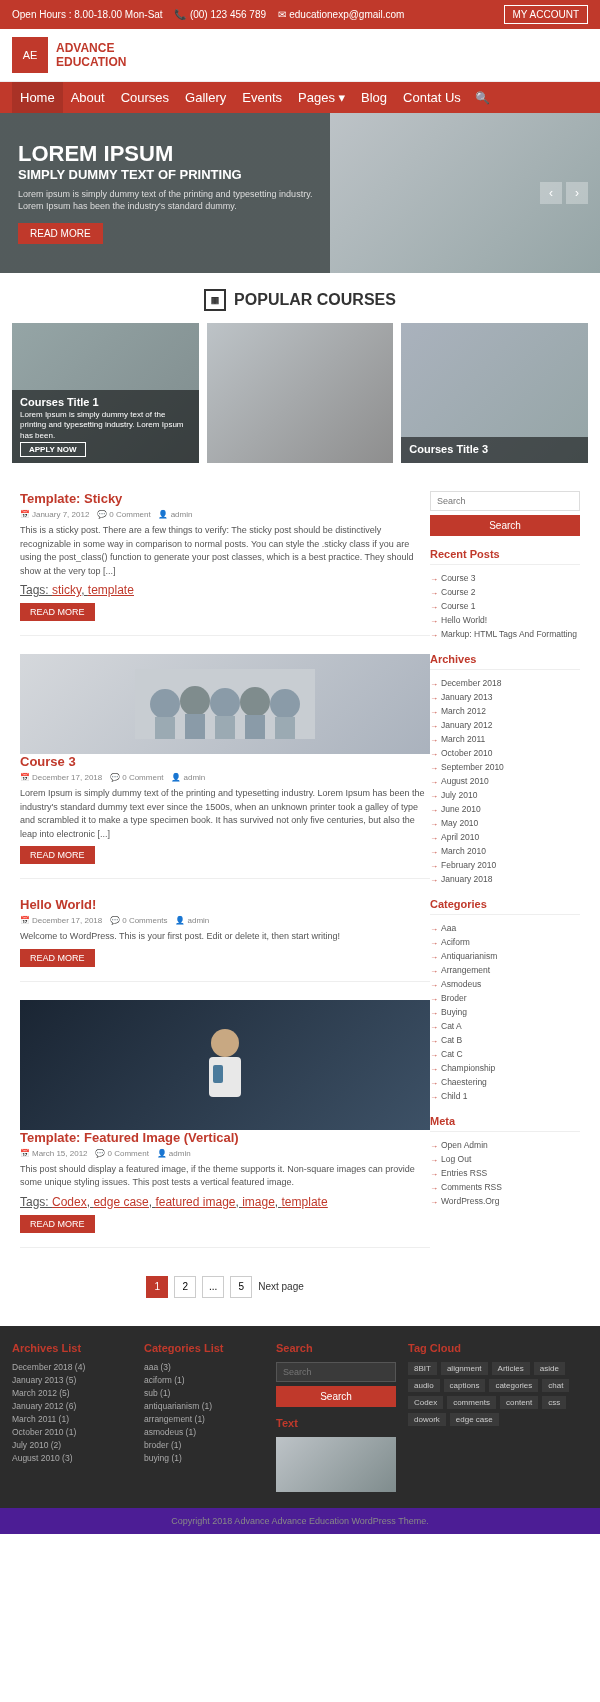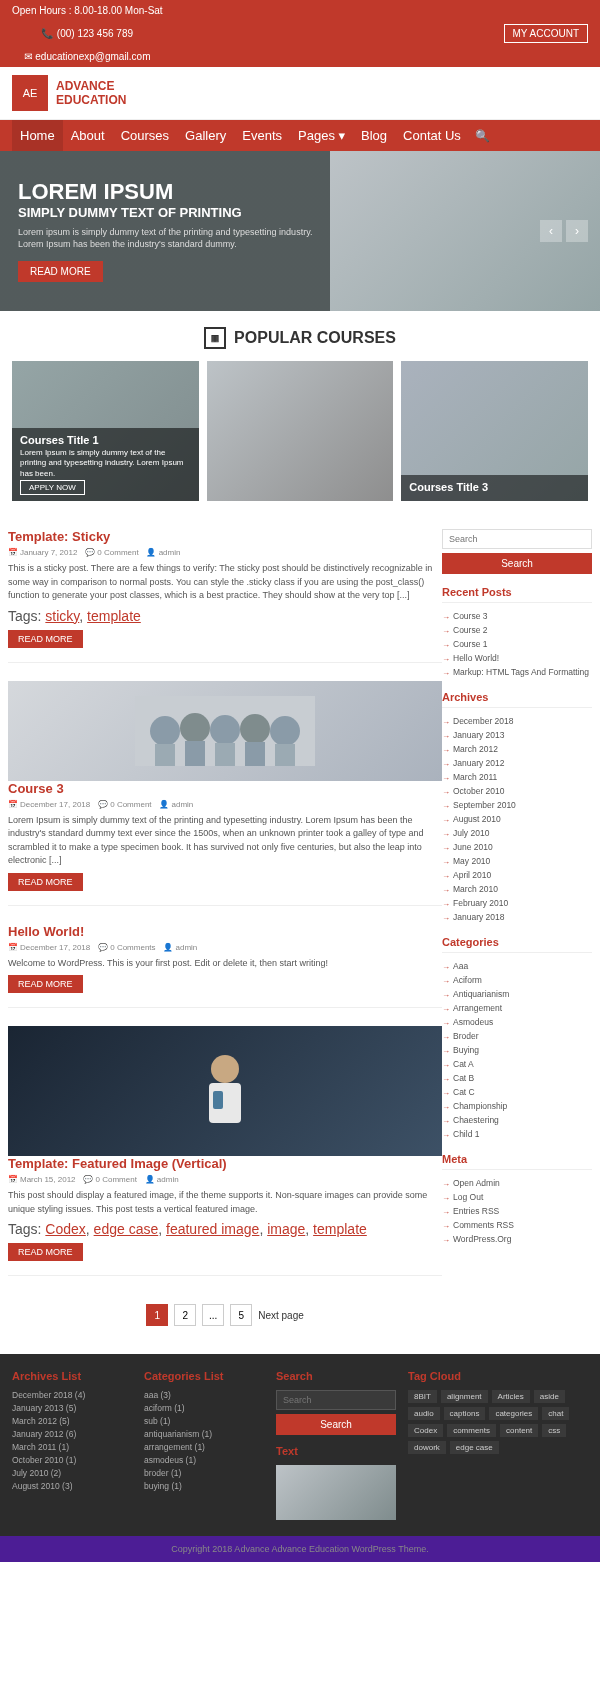--- a/index.html
+++ b/index.html
@@ -8,21 +8,21 @@
     
     .top-bar {
       background: #c0392b;
       color: #fff;
       display: flex;
       align-items: center;
       justify-content: space-between;
       padding: 5px 12px;
       font-size: 10px;
     }
-    .top-bar-left { display: flex; align-items: center; gap: 12px; flex-direction: column; }
+    .top-bar-left { display: flex; align-items: center; gap: 12px; }
     .top-bar-right .my-account-btn {
       border: 1px solid #fff;
       padding: 3px 8px;
       background: transparent;
       color: #fff;
       cursor: pointer;
       font-size: 10px;
     }
 
     
@@ -139,37 +139,38 @@
     }
     .course-overlay h3 { font-size: 11px; margin-bottom: 2px; }
     .course-overlay p { font-size: 8px; line-height: 1.3; }
     .apply-btn {
       background: transparent;
       border: 1px solid #fff;
       color: #fff;
       padding: 2px 8px;
       font-size: 8px;
       cursor: pointer;
+      font-weight: bold;
     }
 
     
     .main-area {
       display: flex;
-      padding: 12px 8px;
+      padding: 12px 20px;
     }
     .main-posts { flex: 1; }
     .sidebar { width: 150px; flex-shrink: 0; }
 
     
     .post { margin-bottom: 18px; border-bottom: 1px solid #eee; padding-bottom: 14px; }
     .post-title { color: #c0392b; font-size: 13px; font-weight: bold; margin-bottom: 4px; }
     .post-meta { color: #888; font-size: 8px; margin-bottom: 5px; display: flex; gap: 8px; align-items: center; }
     .post-meta span { display: flex; align-items: center; gap: 2px; }
     .post-body { font-size: 9px; line-height: 1.5; color: #555; margin-bottom: 5px; }
-    .post-tags { font-size: 14px; color: #555; margin-bottom: 6px; }
+    .post-tags { font-size: 12px; color: #555; margin-bottom: 6px; text-decoration: underline; }
     .post-tags a { color: #c0392b; }
     .read-more-btn {
       background: #c0392b; color: #fff;
       border: none; padding: 4px 10px;
       font-size: 9px; cursor: pointer;
     }
 
     
     .pagination {
       display: flex; align-items: center; justify-content: center;

